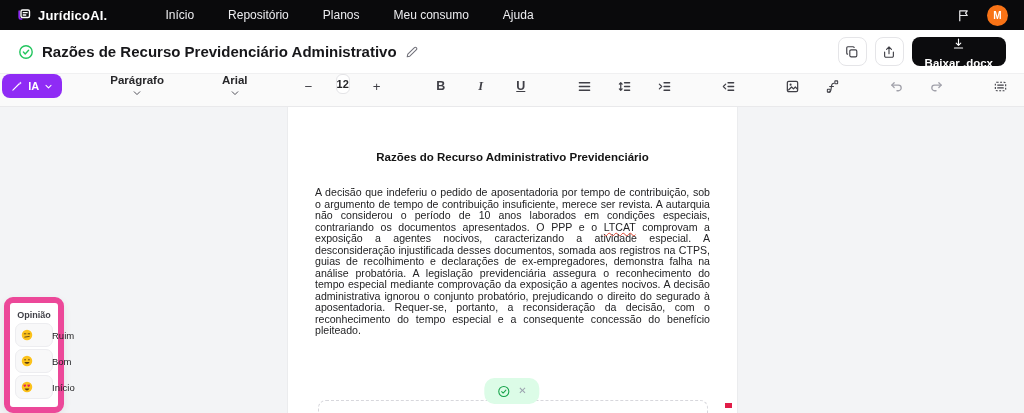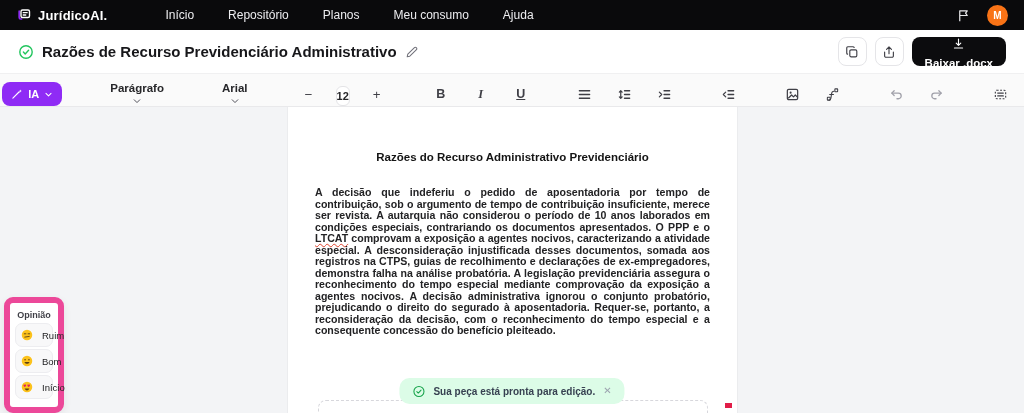--- a/index.html
+++ b/index.html
@@ -23,21 +23,21 @@
   .title-left { display:flex; align-items:center; gap:8px; }
   .doc-title { font-size:15px; font-weight:700; color:#17171a; }
   .title-right { margin-left:auto; display:flex; align-items:center; gap:8px; }
   .sq-btn { width:29px; height:29px; border:1px solid #e5e5e8; background:#fff; border-radius:8px;
     display:flex; align-items:center; justify-content:center; cursor:pointer; color:#3f3f46; }
   .dl-btn { height:29px; background:#0c0c0e; color:#fff; border:none; border-radius:8px;
     display:flex; align-items:center; gap:7px; padding:0 13px; font-size:11.5px; font-weight:600; cursor:pointer;flex-direction:column; }
 
   
   .toolbar { position:absolute; top:74px; left:0; right:0; height:33px; background:#fafafa;
-    border-bottom:1px solid #e9e9eb; display:flex; align-items:flex-end; justify-content:center; gap:14px;padding-left:32px; }
+    border-bottom:1px solid #e9e9eb; display:flex; align-items:flex-start; justify-content:center; gap:14px;padding-left:32px; }
   .sep { width:1px; height:16px; background:#e4e4e7; margin:0 5px; }
   .tbtn { min-width:26px; height:24px; border:none; background:transparent; border-radius:6px;
     display:flex; align-items:center; justify-content:center; color:#3f3f46; cursor:pointer; }
   .tbtn.txt { font-size:12.5px; font-weight:700; width:26px; }
   .tbtn.italic { font-style:italic; font-family:"Liberation Serif", serif; }
   .tbtn.under { text-decoration:underline; }
   .ia-btn { height:24px; background:var(--accent,#8f2bf5); color:#fff; border:none; border-radius:8px;
     display:flex; align-items:center; gap:5px; padding:0 9px; font-size:11px; font-weight:700; cursor:pointer; }
   .tsel { display:flex; align-items:center; justify-content:space-between; height:24px;
     padding:0 10px; font-size:11.5px; font-weight:600; color:#27272a; cursor:pointer; border-radius:6px;flex-direction:column; }
@@ -45,33 +45,33 @@
   .tsel.font { width:100px; }
   .size-box { width:24px; height:20px; background:#fff; border:1px solid #e4e4e7; border-radius:6px;
     font-size:11px; font-weight:600; color:#27272a; display:flex; align-items:center; justify-content:center; }
   .ic { display:block; }
 
   
   .doc-area { position:absolute; top:107px; left:0; right:0; bottom:0; background:#f3f4f6; overflow:hidden; }
   .page { position:absolute; left:288px; top:0; width:449px; height:340px; background:#ffffff;
     box-shadow:0 0 0 1px rgba(0,0,0,.03); }
   .doc-heading { margin-top:44px; text-align:center; font-weight:700; font-size:11.5px; color:#141414; }
-  .doc-paragraph { margin:24px 27px 0; font-size:10.6px; line-height:11.5px; text-align:justify; color:#232325;font-weight:bold; }
+  .doc-paragraph { margin:24px 27px 0; font-size:10.6px; line-height:11.5px; text-align:justify; color:#232325; }
   .misspelled { text-decoration:underline; text-decoration-style:wavy; text-decoration-color:#e0452f;
     text-decoration-thickness:1px; text-underline-offset:1px; }
   .next-block { position:absolute; left:30px; top:293px; width:390px; height:44px; background:#fff;
     border:1px dashed #d7d7dc; border-radius:8px; }
   .cursor-marker { position:absolute; left:437px; top:296px; width:7px; height:5px; background:#e11d48; }
 
   
   .opinion { position:absolute; left:4px; top:190px; width:60px; background:#fff;
     border:6px solid #ec4899; border-radius:9px; padding:7px 5px 8px;
     box-shadow:0 3px 8px rgba(0,0,0,.07); }
   .opinion-title { font-size:9px; font-weight:700; color:#3f3f46; text-align:center; margin-bottom:3px; }
-  .op-btn { width:100%; display:flex; align-items:center; gap:9px; background:#f8f8f9;
+  .op-btn { width:100%; display:flex; align-items:center; gap:19px; background:#f8f8f9;
     border:1px solid #ededf0; border-radius:7px; padding:5px 5px; margin-top:2px;
     font-size:9.5px; color:#232325; cursor:pointer; }
 
   
   .toast { position:absolute; left:50%; transform:translateX(-50%); top:271px;
     background:var(--toast-bg,#dcfce7); border-radius:10px; height:26px;
     display:flex; align-items:center; gap:8px; padding:0 13px; white-space:nowrap; }
   .toast-msg { font-size:10px; font-weight:700; color:#374151; }
   .toast-close { font-size:10px; color:#9ca3af; cursor:pointer; line-height:1; }
 </style>
@@ -312,18 +312,17 @@
       </button>
     </aside>
 
     <div class="toast">
       <span>
         <svg class="ic" width="13" height="13" viewBox="0 0 16 16" fill="none">
           <circle cx="8" cy="8" r="6.2" stroke="#16a34a" stroke-width="1.3"></circle>
           <path d="M5.4 8.1l1.8 1.8 3.4-3.6" stroke="#16a34a" stroke-width="1.3" stroke-linecap="round" stroke-linejoin="round"></path>
         </svg>
       </span>
-      <span class="toast-msg">Sua peça está pronta para edição.</span>
       <span class="toast-close">✕</span>
     </div>
   </div>
 
 </div>
 
 </body></html>

